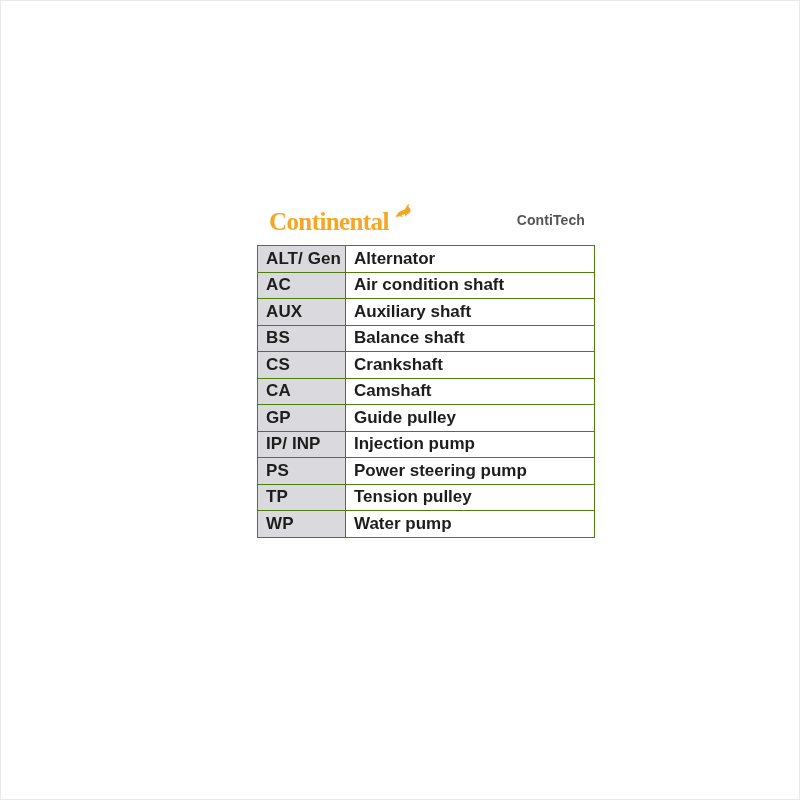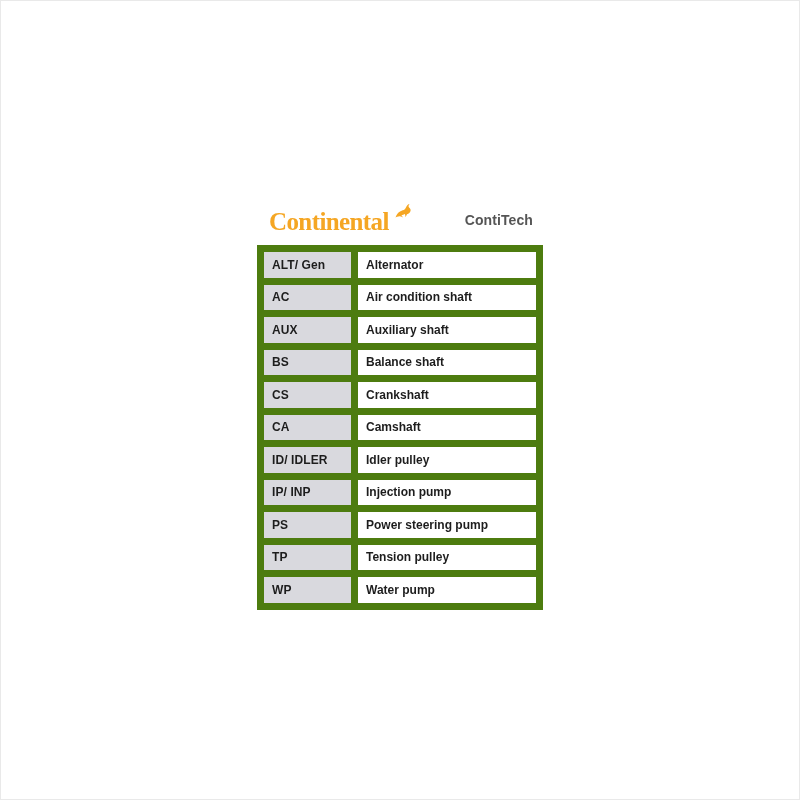--- a/index.html
+++ b/index.html
@@ -22,21 +22,21 @@
     width: 800px;
     height: 800px;
     box-sizing: border-box;
     border: 1px solid #e9e9e9;
     background: #ffffff;
   }
   .legend-card {
     position: absolute;
     left: 256px;
     top: 196px;
-    width: 286px;
+    width: 338px;
     box-sizing: border-box;
     background: #c2410c;
   }
   .brand-bar {
     height: 48px;
     display: flex;
     align-items: center;
     justify-content: space-between;
     padding: 0 10px 0 12px;
     box-sizing: border-box;
@@ -66,22 +66,22 @@
     font-weight: 700;
     letter-spacing: 0.1px;
     padding-bottom: 2px;
   }
   table.legend-table {
     border-collapse: collapse;
     width: 100%;
     table-layout: fixed;
   }
   table.legend-table td {
-    border: 7px solid #4d7c0f;
-    font-size: 12px;
+    border: 1px solid #4d7c0f;
+    font-size: 17px;
     color: #1d1d1d;
     height: 25.5px;
     padding: 0 0 0 8px;
     vertical-align: middle;
     white-space: nowrap;
     overflow: hidden;
   }
   td.abbr-cell {
     width: 79px;
     background: #d9d9de;
@@ -133,22 +133,22 @@
         </tr>
         <tr>
           <td class="abbr-cell">CS</td>
           <td class="desc-cell">Crankshaft</td>
         </tr>
         <tr>
           <td class="abbr-cell">CA</td>
           <td class="desc-cell">Camshaft</td>
         </tr>
         <tr>
-          <td class="abbr-cell">ID/ IDLER</td>
-          <td class="desc-cell">Idler pulley</td>
+          <td class="abbr-cell">GP</td>
+          <td class="desc-cell">Guide pulley</td>
         </tr>
         <tr>
           <td class="abbr-cell">IP/ INP</td>
           <td class="desc-cell">Injection pump</td>
         </tr>
         <tr>
           <td class="abbr-cell">PS</td>
           <td class="desc-cell">Power steering pump</td>
         </tr>
         <tr>

